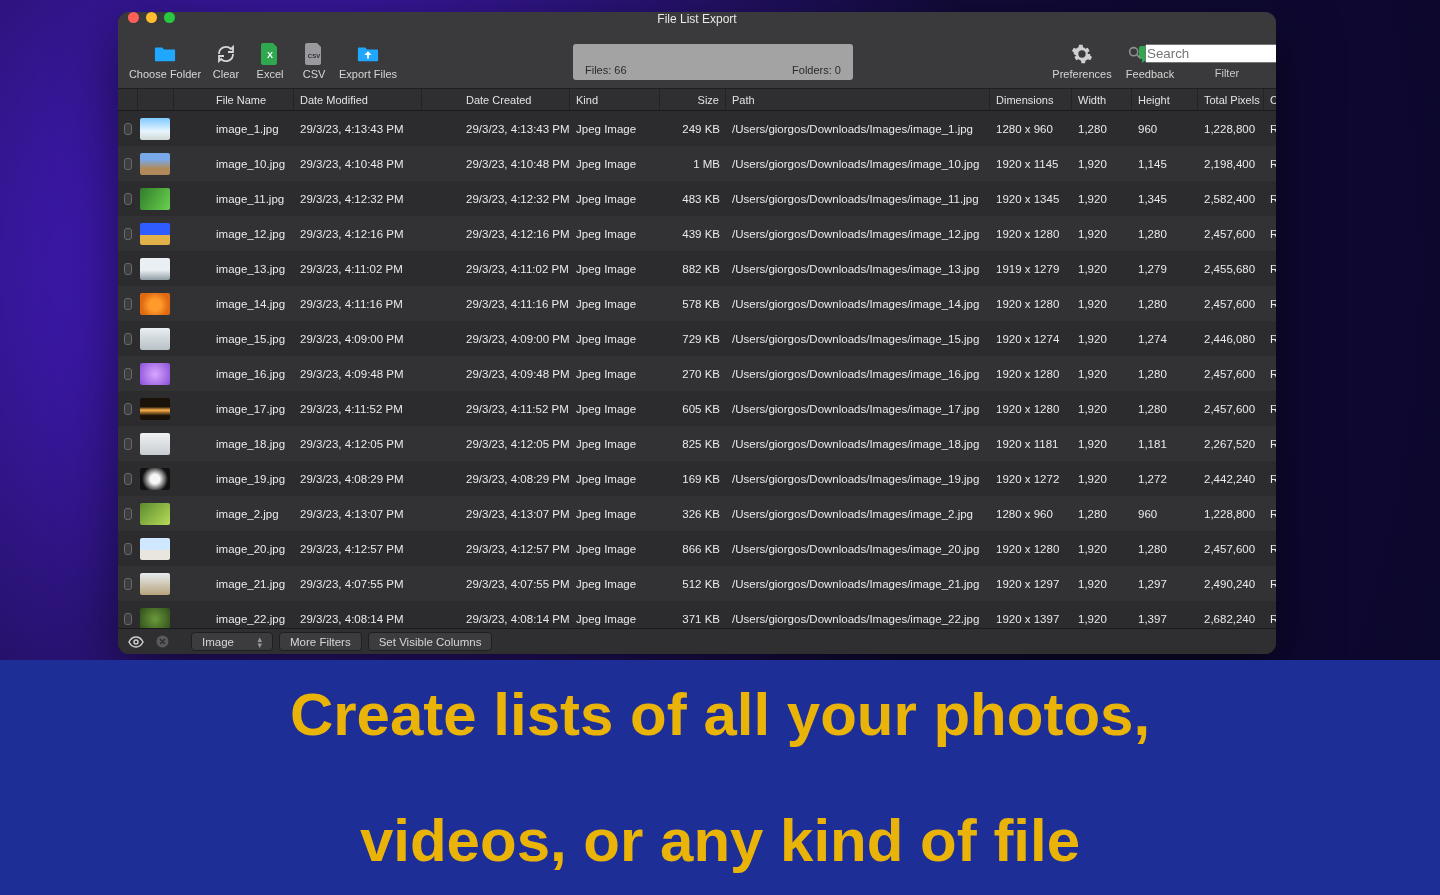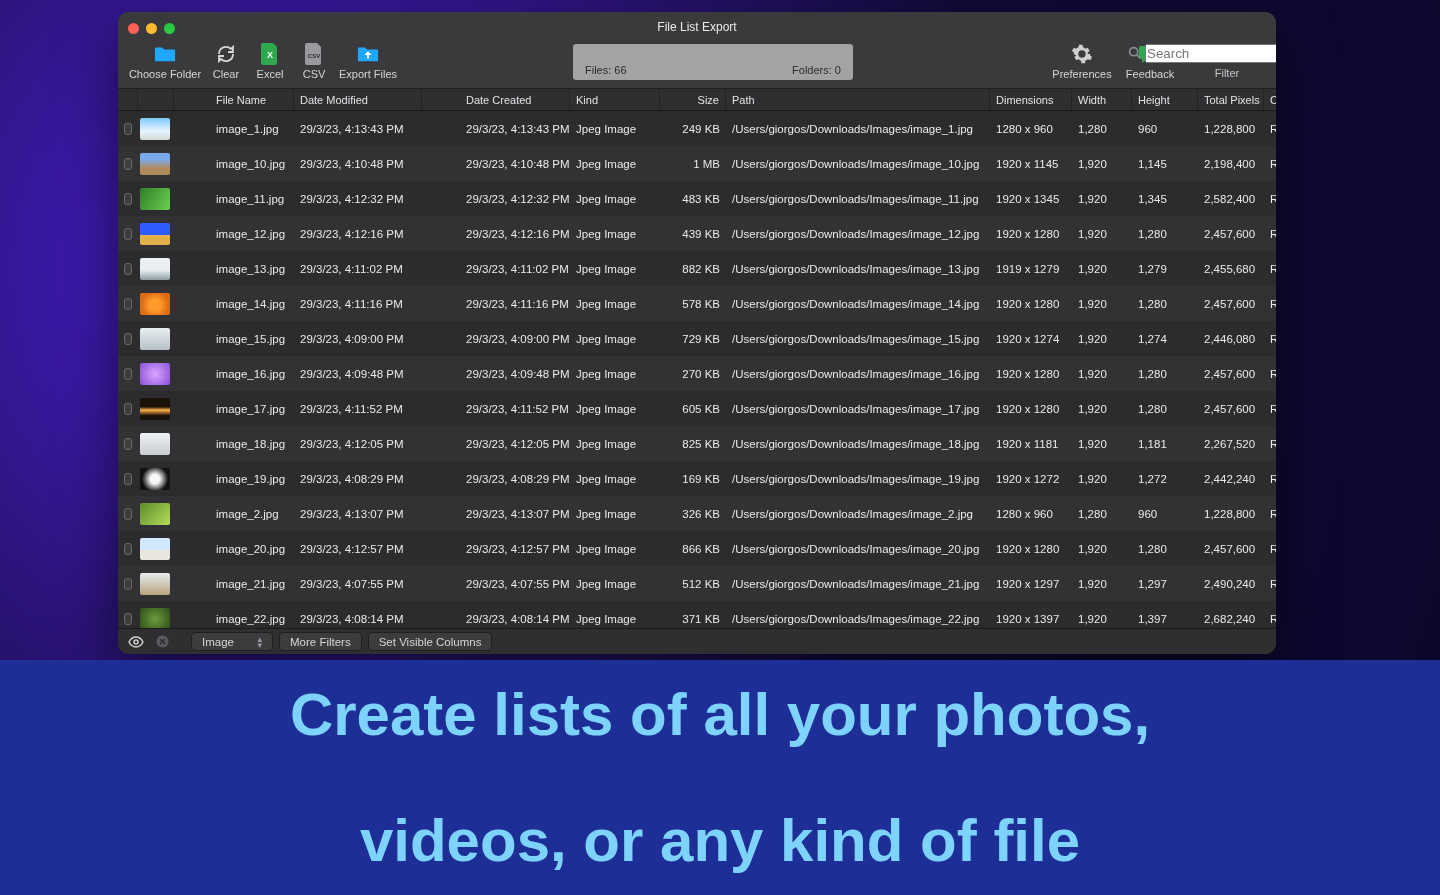--- a/index.html
+++ b/index.html
@@ -12,21 +12,21 @@
   
   .caption-strip {
     position: absolute;
     left: 0; right: 0; bottom: 0;
     height: 235px;
     background: #1d2f97;
     display: flex;
     flex-direction: column;
     align-items: center;
     justify-content: center;
-    color: #7dd3fc;
+    color: #eab308;
     text-align: center;
     gap: 48px;
   }
   .caption-strip .line {
     font-size: 60px;
     font-weight: 700;
     line-height: 1.3;
   }
 
   
@@ -40,21 +40,21 @@
     color: #dcdcdc;
     font-size: 12px;
     display: flex;
     flex-direction: column;
     overflow: hidden;
   }
   .titlebar {
     height: 22px;
     background: #3a3a3c;
     display: flex;
-    align-items: flex-end;
+    align-items: flex-start;
     position: relative;
     flex-shrink: 0;
   }
   .traffic { display: flex; gap: 7px; margin-left: 10px; }
   .dot { width: 11px; height: 11px; border-radius: 50%; }
   .dot.red { background: #ff5f57; }
   .dot.yellow { background: #febc2e; }
   .dot.green { background: #28c840; }
   .title { position: absolute; left: 0; right: 0; text-align: center; font-size: 12px; color: #e9e9e9; pointer-events: none; }
 

